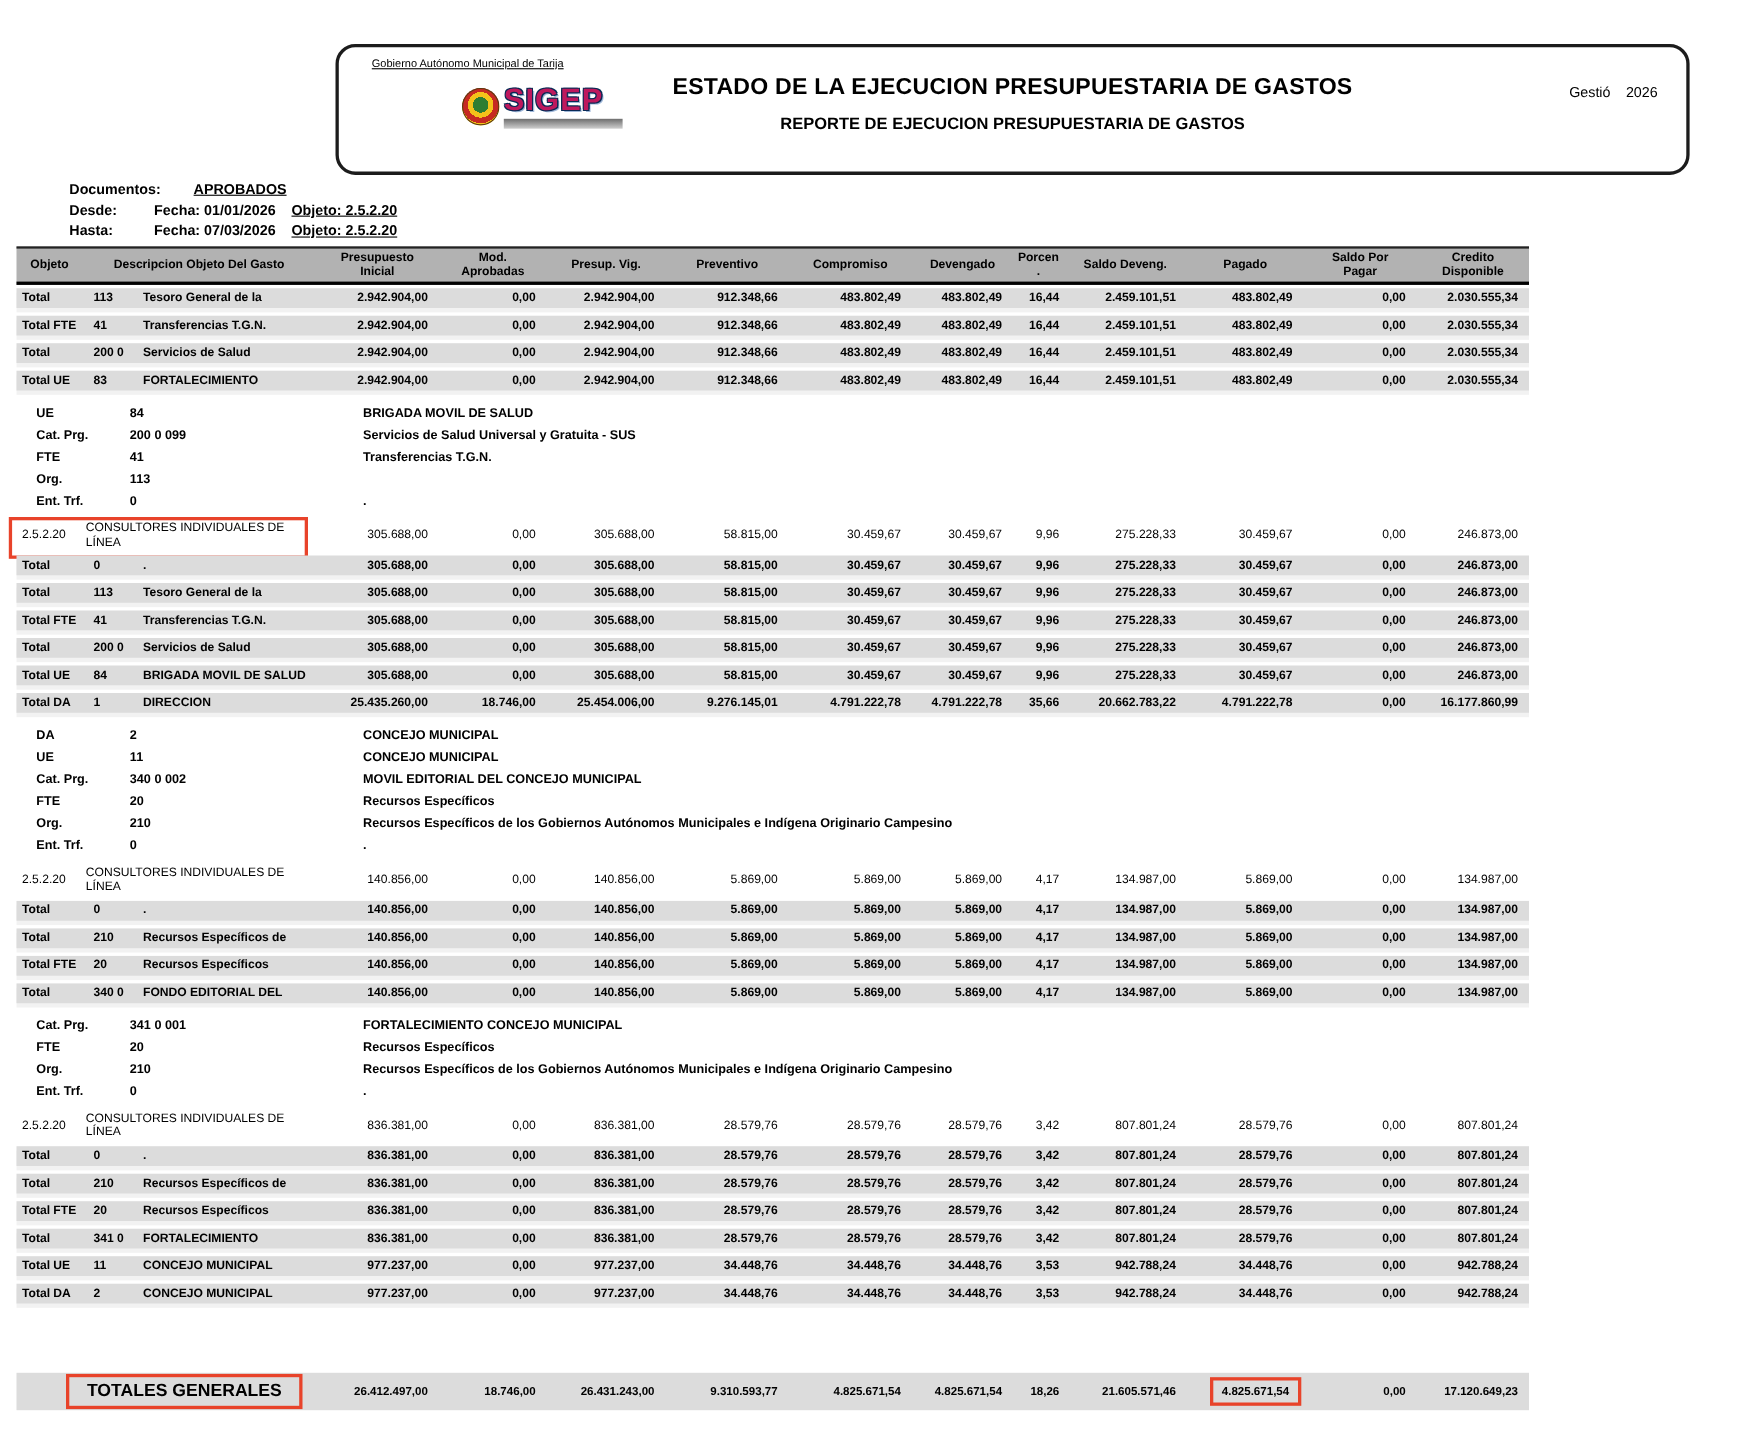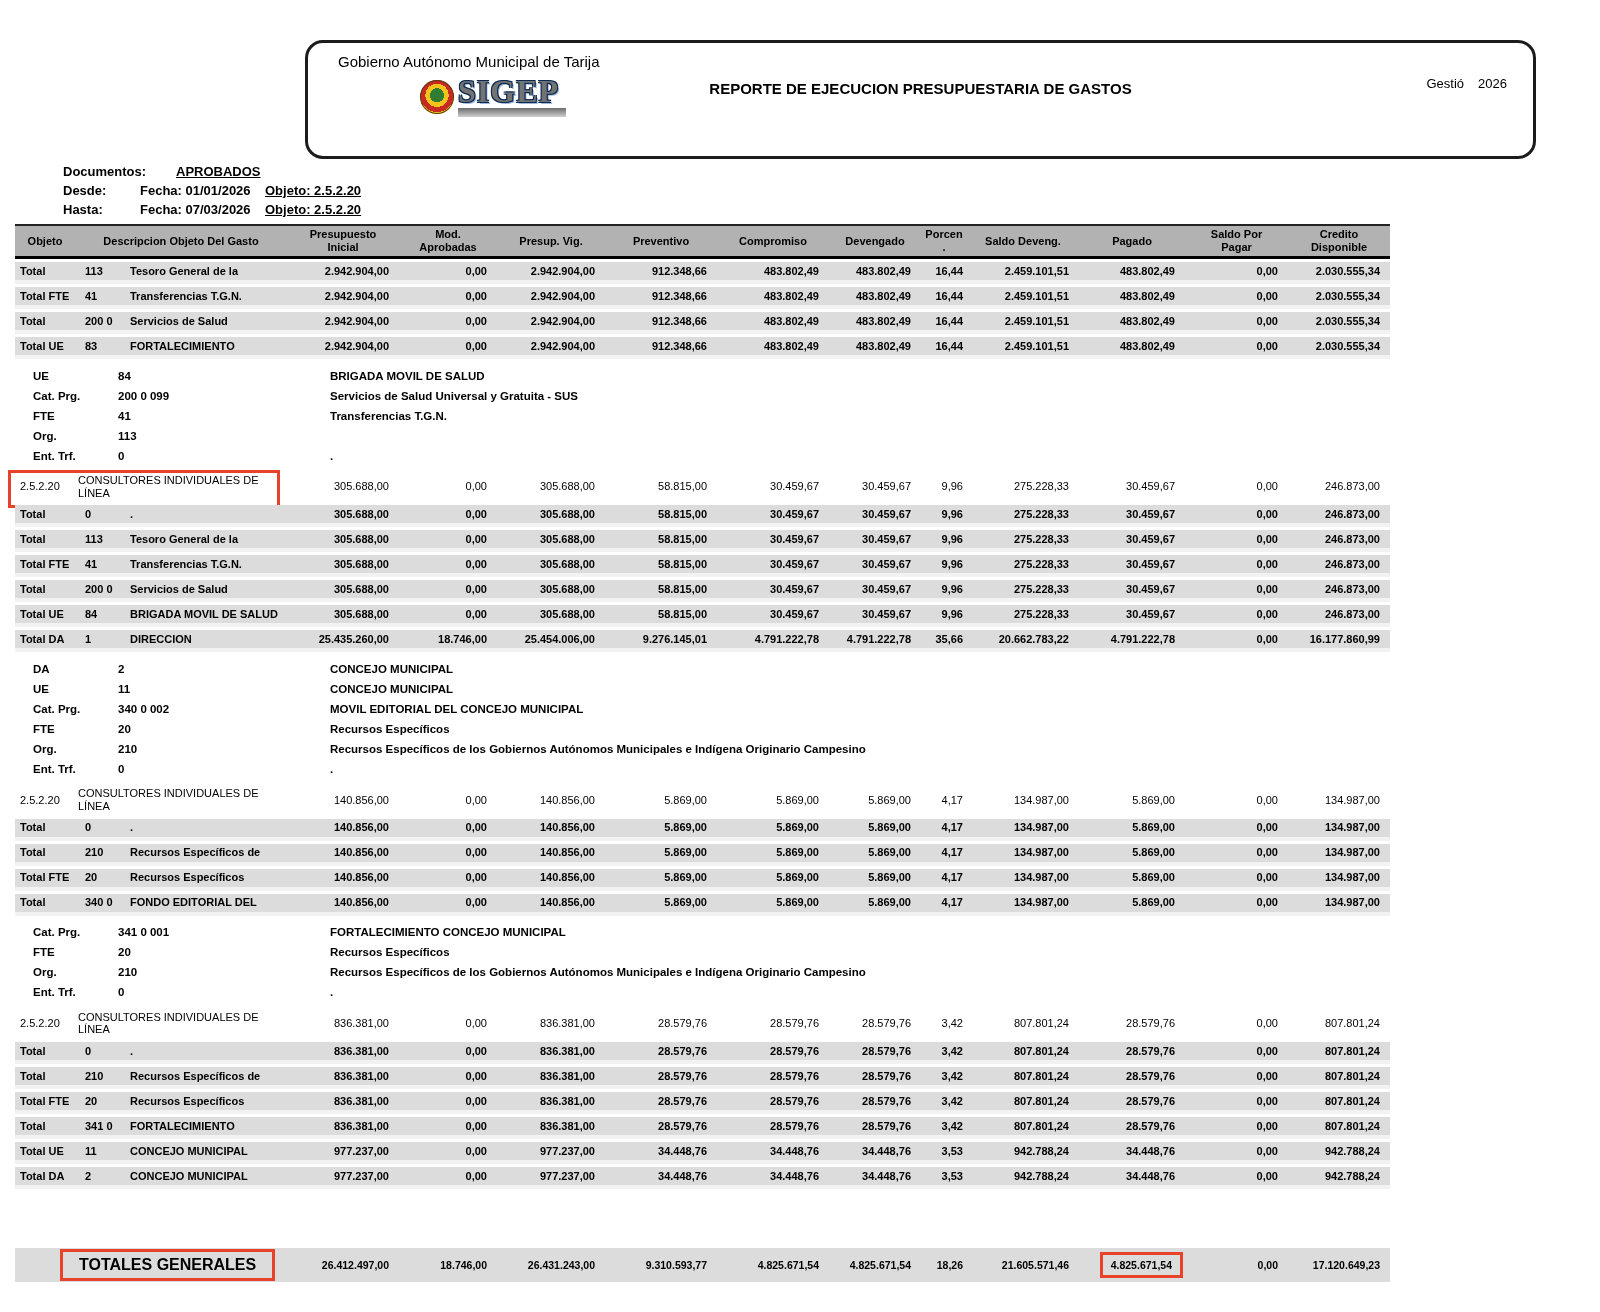--- a/index.html
+++ b/index.html
@@ -6,32 +6,32 @@
   body{
     width:1600px;height:1312px;overflow:hidden;position:relative;
     font-family:"Liberation Sans","DejaVu Sans",sans-serif;color:#000;
     -webkit-font-smoothing:antialiased;
   }
   
   .header-box{
     position:absolute;left:305px;top:40px;width:1225px;height:113px;
     border:3px solid #1c1c1c;border-radius:18px;background:#fff;
   }
-  .org-name{position:absolute;left:30px;top:10px;font-size:15px;}
+  .org-name{position:absolute;left:30px;top:10px;font-size:10px;text-decoration:underline;}
   .logo{position:absolute;left:112px;top:33px;display:flex;align-items:center;}
   .emblem{
     width:34px;height:34px;border-radius:50%;display:inline-block;
     background:radial-gradient(circle at 50% 45%, #2e7d32 0 28%, #f4c21a 28% 46%, #c62a22 46% 66%, #f4c21a 66% 82%, #8a5a1e 82% 100%);
     box-shadow:0 0 0 1px #5a3b10 inset;
   }
   .logo-text-wrap{display:inline-block;margin-left:4px;}
   .logo-text{
-    font-size:32px;font-weight:800;letter-spacing:1px;color:#737373;font-style:normal;
+    font-size:28px;font-weight:800;letter-spacing:1px;color:#be185d;font-style:normal;
     text-shadow:-1px -1px 0 #0a2a55,1px -1px 0 #0a2a55,-1px 1px 0 #0a2a55,1px 1px 0 #0a2a55, 2px 2px 0 #9fb7d8;
-    display:block;line-height:30px;font-family:Liberation Serif, serif;
+    display:block;line-height:30px;
   }
   .logo-bar{display:block;height:9px;width:108px;margin-top:2px;
     background:linear-gradient(#6e6e6e,#cfcfcf);}
   .titles{position:absolute;left:0;right:0;top:24px;text-align:center;}
   .title{font-size:21px;font-weight:bold;letter-spacing:0.2px;}
   .subtitle{font-size:15px;font-weight:bold;margin-top:13px;}
   .gestion{position:absolute;right:26px;top:33px;font-size:13px;}
   .gestion .gyear{margin-left:14px;}
   
   .filters{position:absolute;left:63px;top:162px;font-size:13px;line-height:19px;}
@@ -89,20 +89,21 @@
 <div class="header-box">
   <div class="org-name">Gobierno Autónomo Municipal de Tarija</div>
   <div class="logo">
     <span class="emblem"></span>
     <span class="logo-text-wrap">
       <span class="logo-text">SIGEP</span>
       <span class="logo-bar"></span>
     </span>
   </div>
   <div class="titles">
+    <div class="title">ESTADO DE LA EJECUCION PRESUPUESTARIA DE GASTOS</div>
     <div class="subtitle">REPORTE DE EJECUCION PRESUPUESTARIA DE GASTOS</div>
   </div>
   <div class="gestion">
     <span>Gestió</span><span class="gyear">2026</span>
   </div>
 </div>
 
 <div class="filters">
   <div class="frow">
     <span class="flabel">Documentos:</span><span class="fval-doc">APROBADOS</span>

